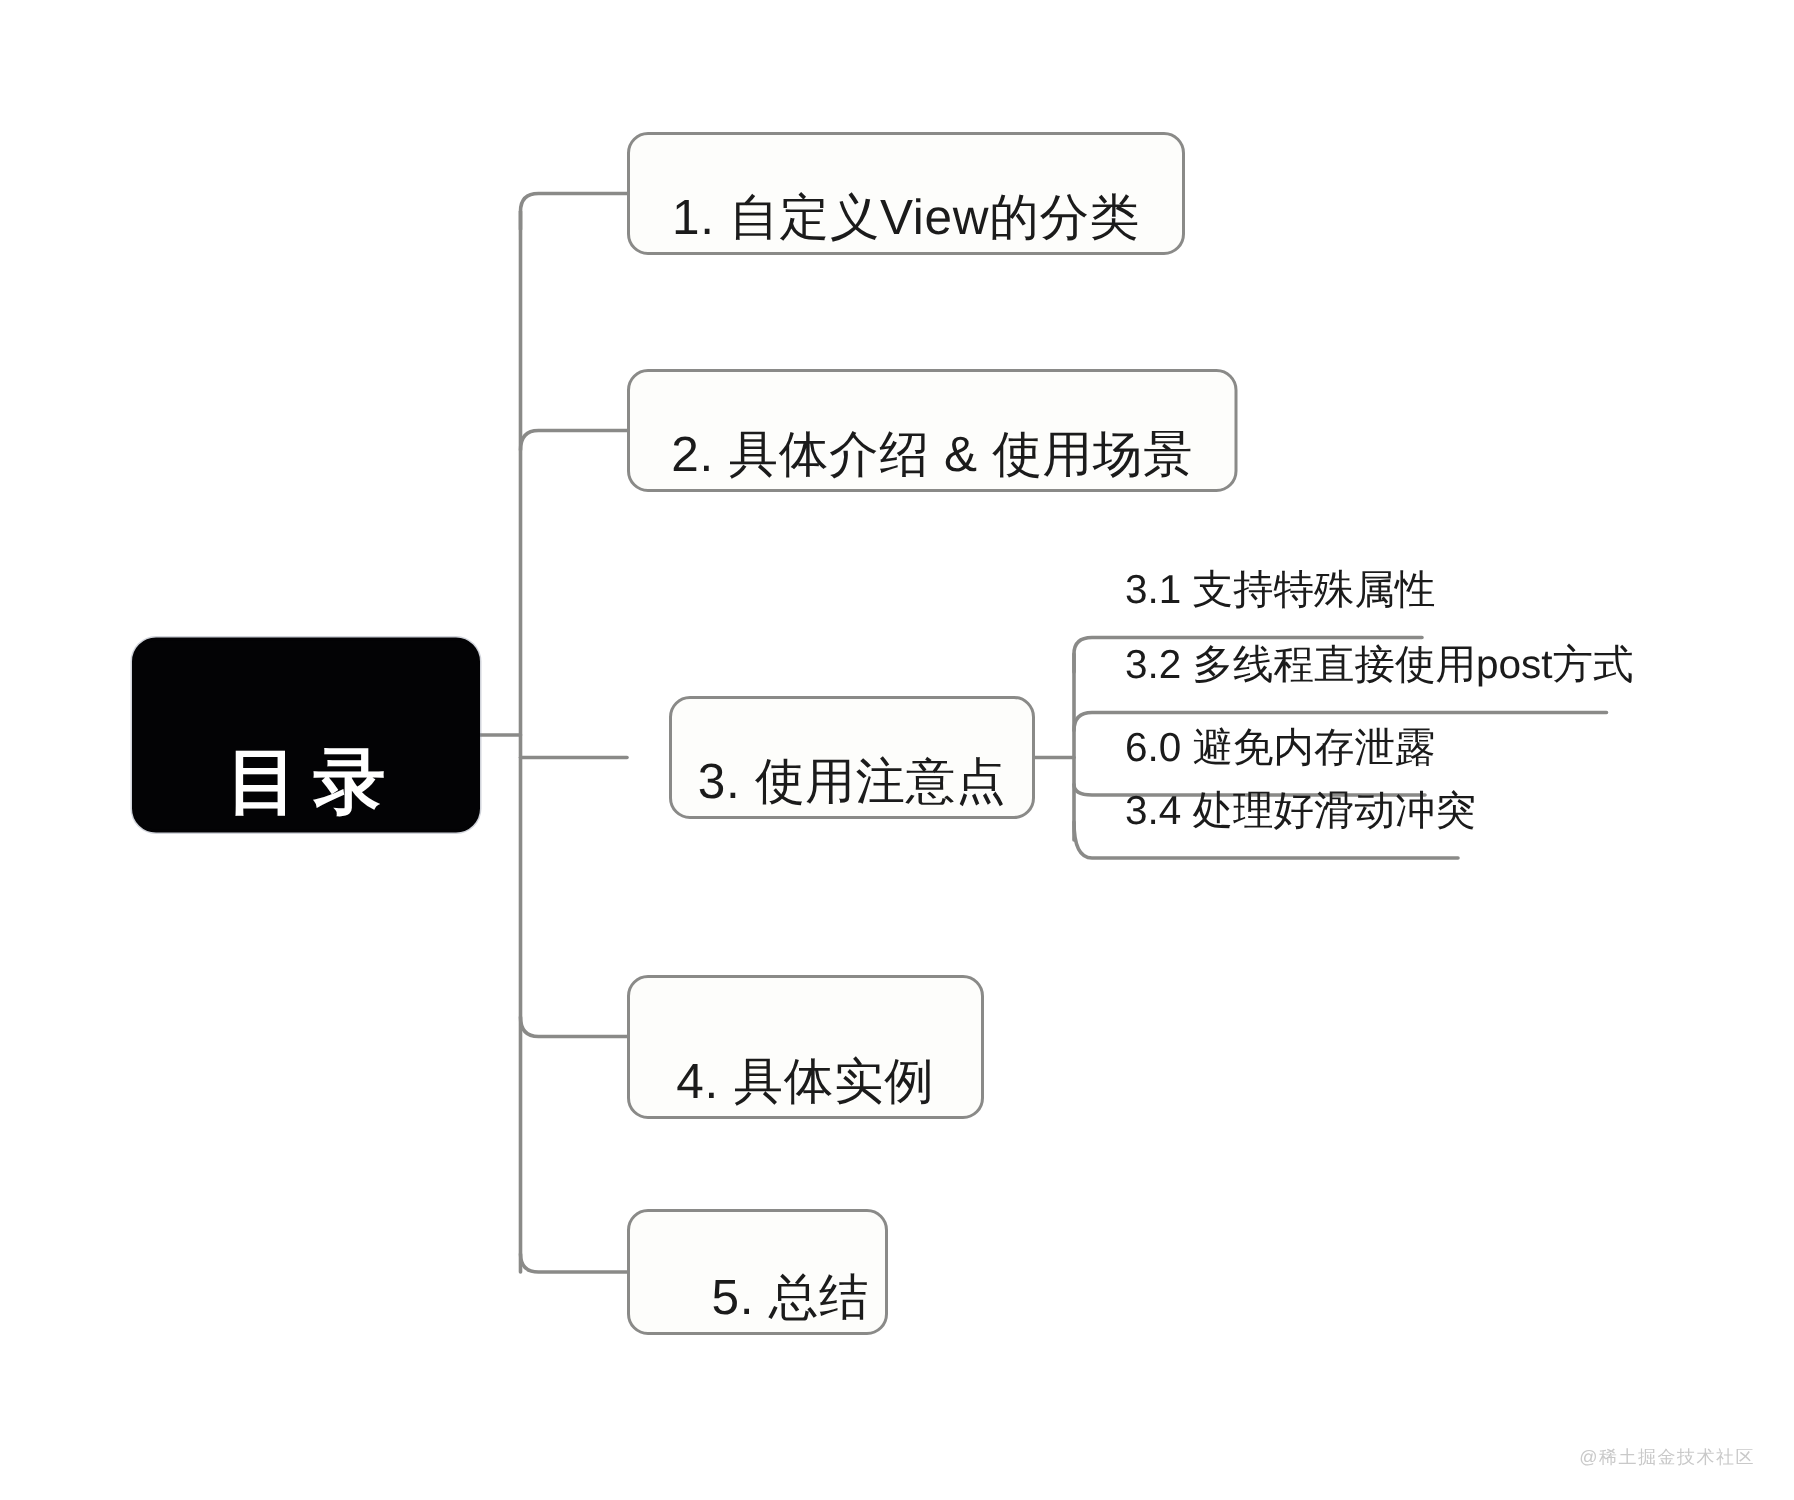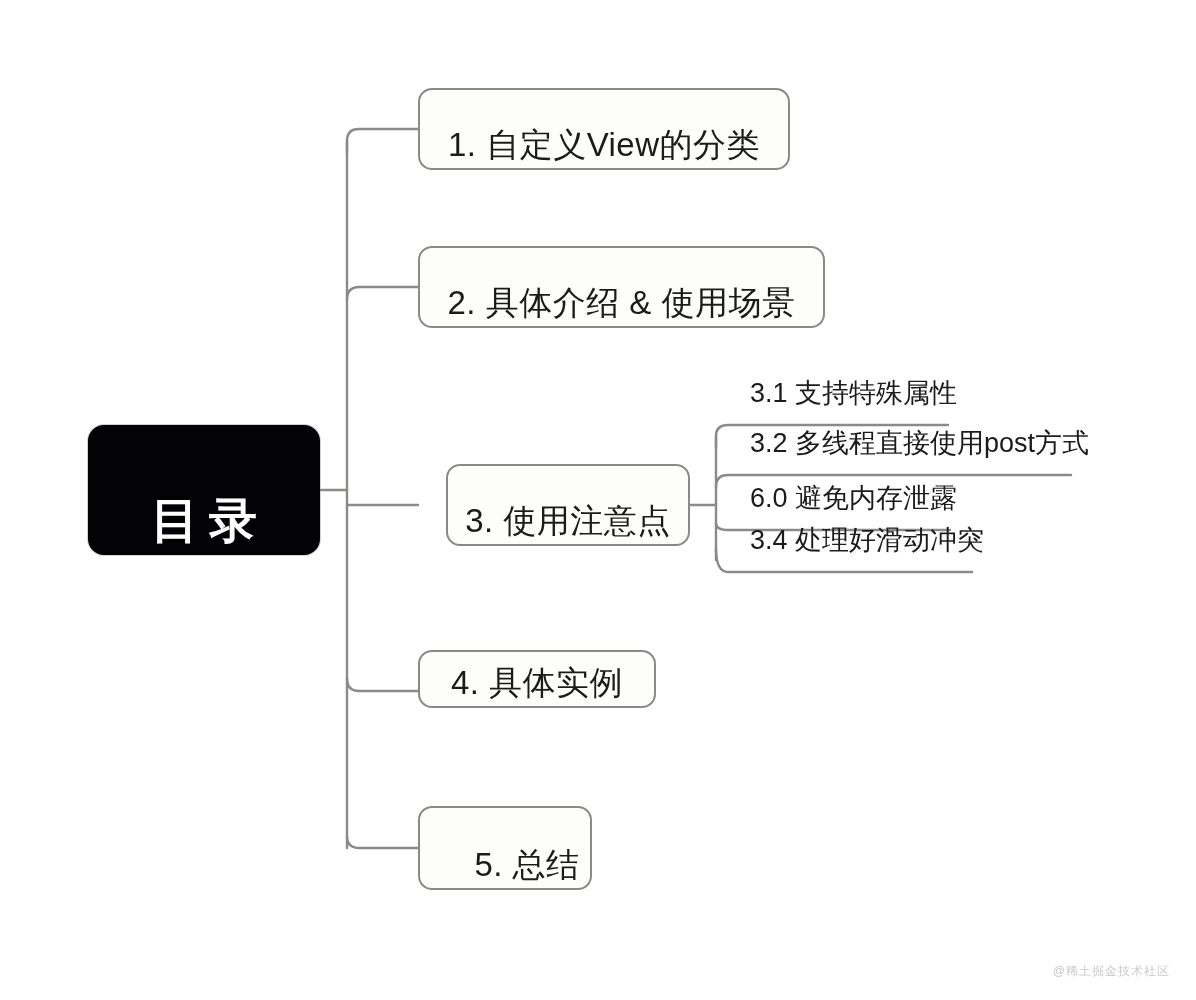--- a/index.html
+++ b/index.html
@@ -123,21 +123,21 @@
   </div>
 
   <div class="node" style="left:418px; top:246px; width:407px; height:82px;">
     <span class="node-label">2. 具体介绍 &amp; 使用场景</span>
   </div>
 
   <div class="node" style="left:418px; top:464px; width:244px; height:82px;margin-left:28px;">
     <span class="node-label">3. 使用注意点</span>
   </div>
 
-  <div class="node" style="left:418px; top:650px; width:238px; height:58px;">
+  <div class="node" style="left:418px; top:650px; width:238px; height:96px;">
     <span class="node-label">4. 具体实例</span>
   </div>
 
   <div class="node" style="left:418px; top:806px; width:174px; height:84px;padding-left:44px;">
     <span class="node-label">5. 总结</span>
   </div>
 
   <div class="subnode" style="left:750px; top:396px; height:29px;">
     <span class="subnode-label">3.1 支持特殊属性</span>
   </div>

